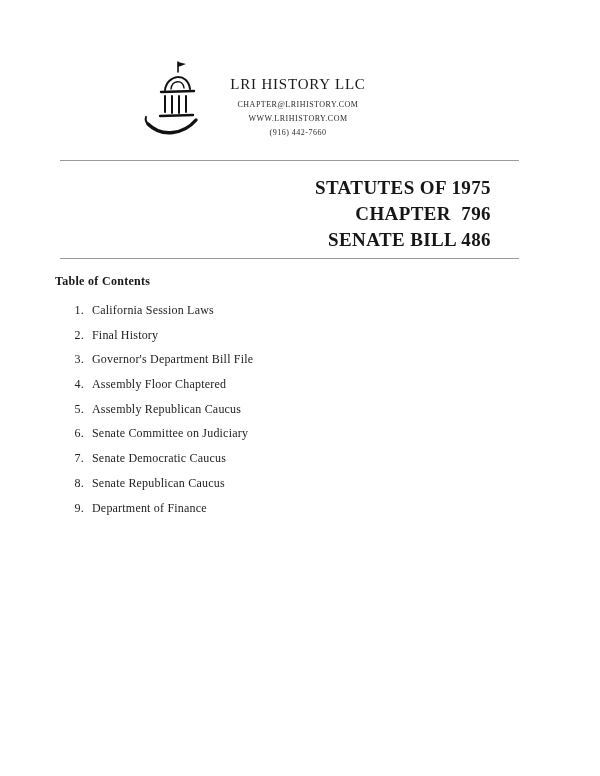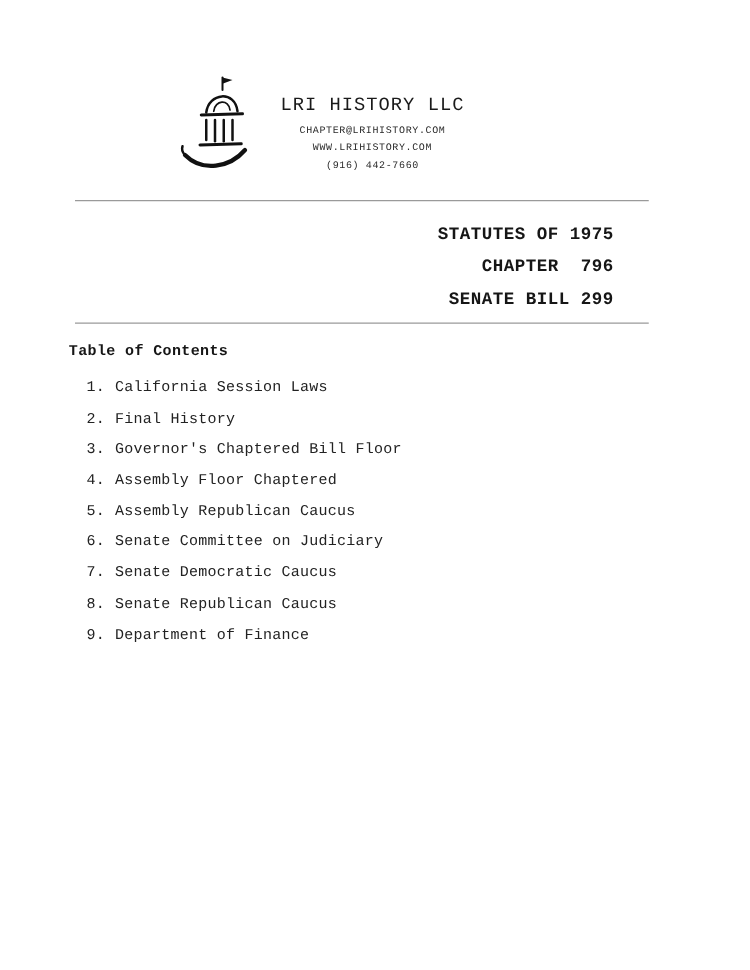--- a/index.html
+++ b/index.html
@@ -5,21 +5,21 @@
   html, body {
     margin: 0;
     padding: 0;
     background: #ffffff;
   }
   .page {
     position: relative;
     width: 600px;
     height: 776px;
     background: #ffffff;
-    font-family: Liberation Mono, monospace;
+    font-family: Liberation Serif, serif;
     color: #1c1c1c;
     overflow: hidden;
   }
 
   
   .logo {
     position: absolute;
     left: 138px;
     top: 58px;
     width: 78px;
@@ -61,21 +61,21 @@
   .rule-2 { top: 258px; }
 
   
   .ref-block {
     position: absolute;
     top: 175px;
     right: 109px;
     text-align: right;
   }
   .ref-line {
-    font-size: 14px;
+    font-size: 19px;
     font-weight: bold;
     letter-spacing: 0.4px;
     line-height: 26px;
     color: #161616;
     white-space: pre;
   }
 
   
   .toc-title {
     position: absolute;
@@ -145,38 +145,38 @@
     <div class="contact-line first">CHAPTER@LRIHISTORY.COM</div>
     <div class="contact-line">WWW.LRIHISTORY.COM</div>
     <div class="contact-line">(916) 442-7660</div>
   </div>
 
   <div class="rule rule-1"></div>
 
   <div class="ref-block">
     <div class="ref-line">STATUTES OF 1975</div>
     <div class="ref-line">CHAPTER  796</div>
-    <div class="ref-line">SENATE BILL 299</div>
+    <div class="ref-line">SENATE BILL 486</div>
   </div>
 
   <div class="rule rule-2"></div>
 
   <div class="toc-title">Table of Contents</div>
   <ol class="toc-list">
       <li class="toc-item">
         <span class="toc-num">1.</span>
         <span class="toc-text">California Session Laws</span>
       </li>
       <li class="toc-item">
         <span class="toc-num">2.</span>
         <span class="toc-text">Final History</span>
       </li>
       <li class="toc-item">
         <span class="toc-num">3.</span>
-        <span class="toc-text">Governor's Chaptered Bill Floor</span>
+        <span class="toc-text">Governor's Department Bill File</span>
       </li>
       <li class="toc-item">
         <span class="toc-num">4.</span>
         <span class="toc-text">Assembly Floor Chaptered</span>
       </li>
       <li class="toc-item">
         <span class="toc-num">5.</span>
         <span class="toc-text">Assembly Republican Caucus</span>
       </li>
       <li class="toc-item">

